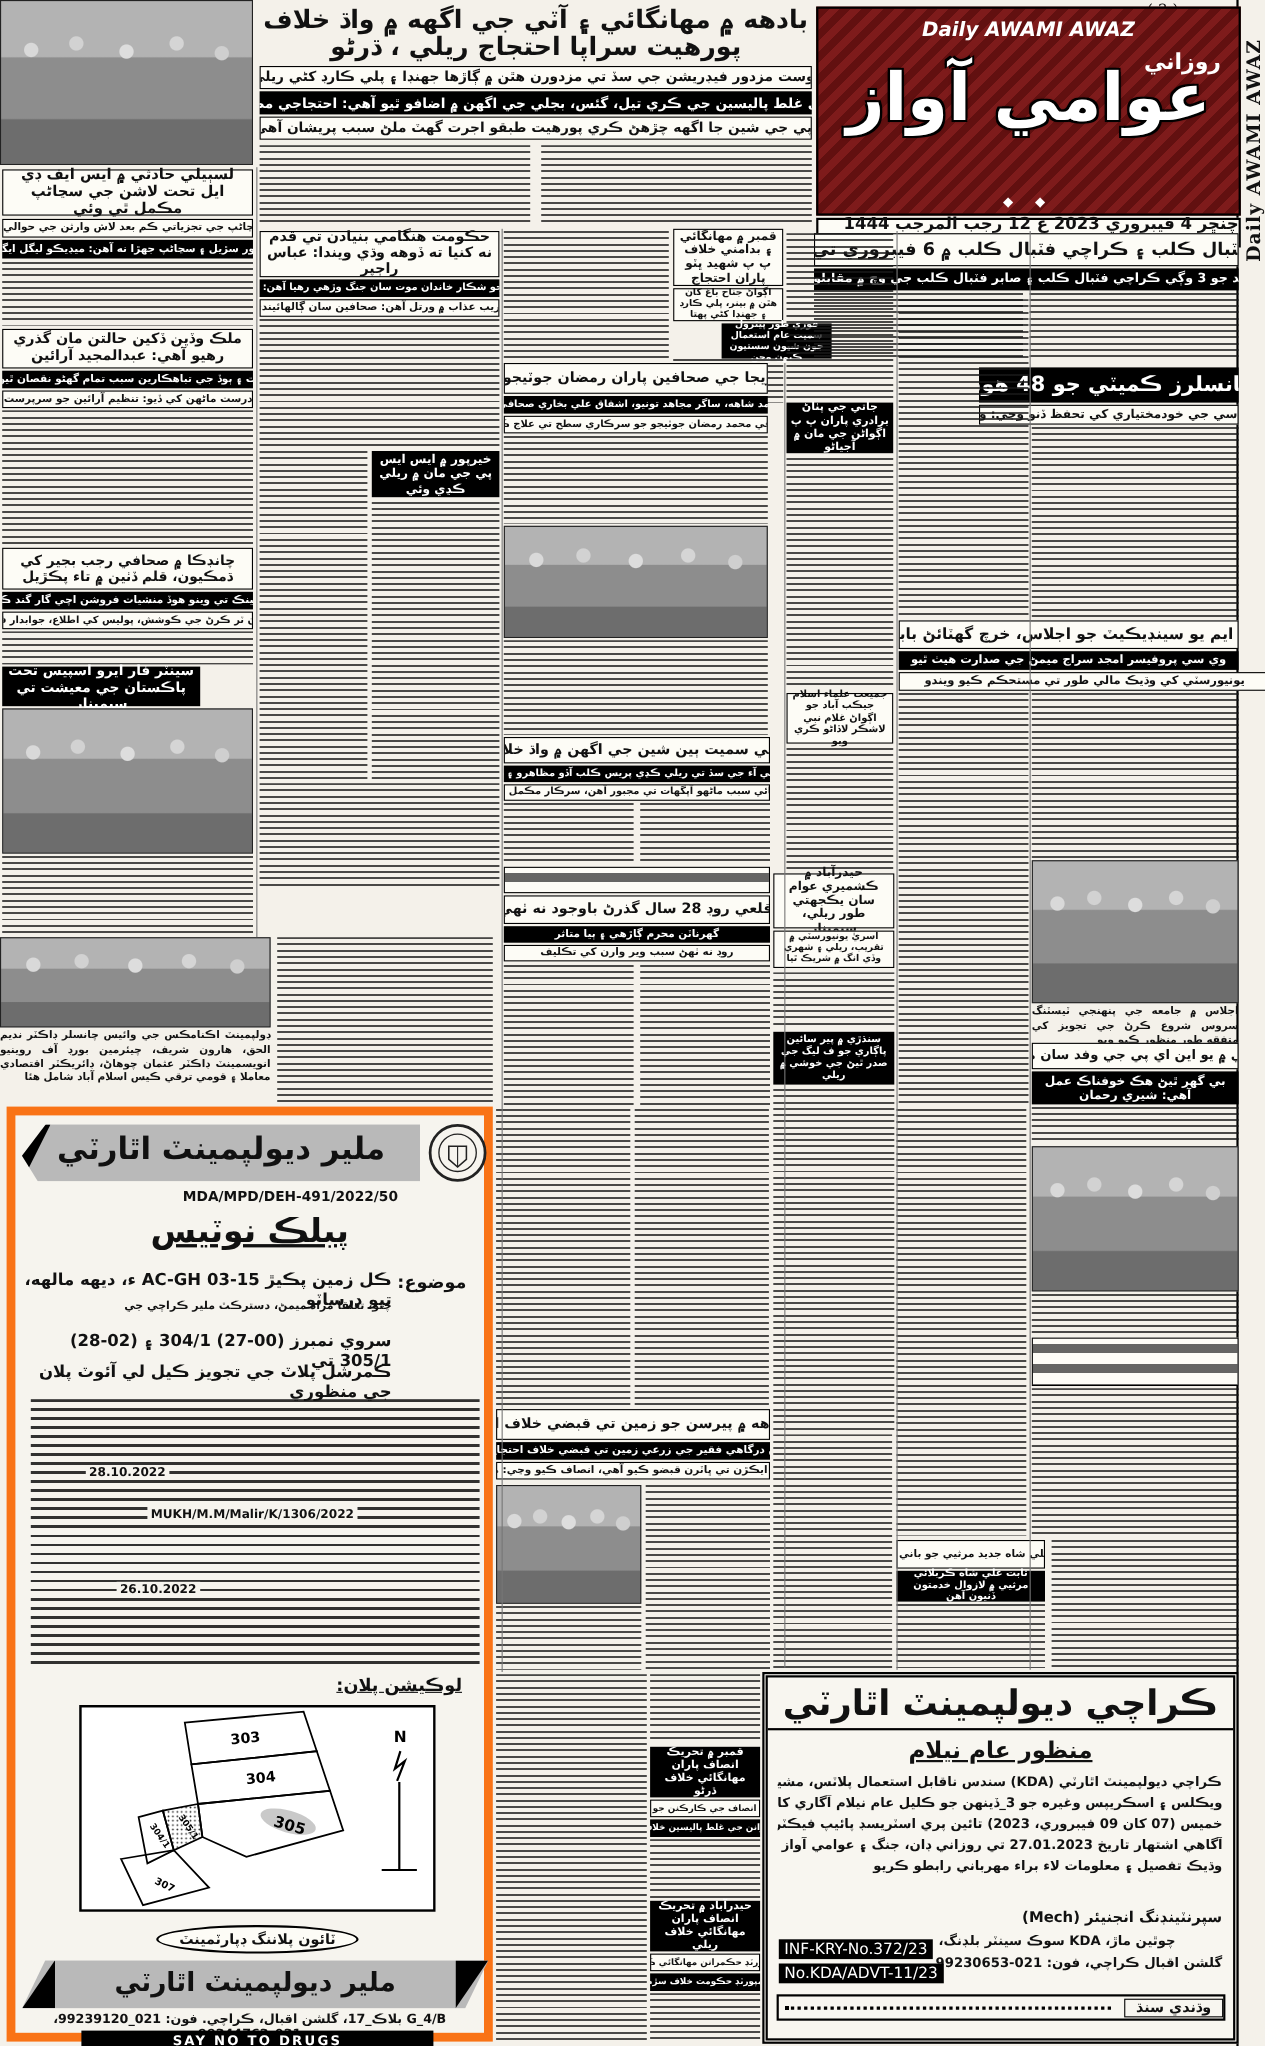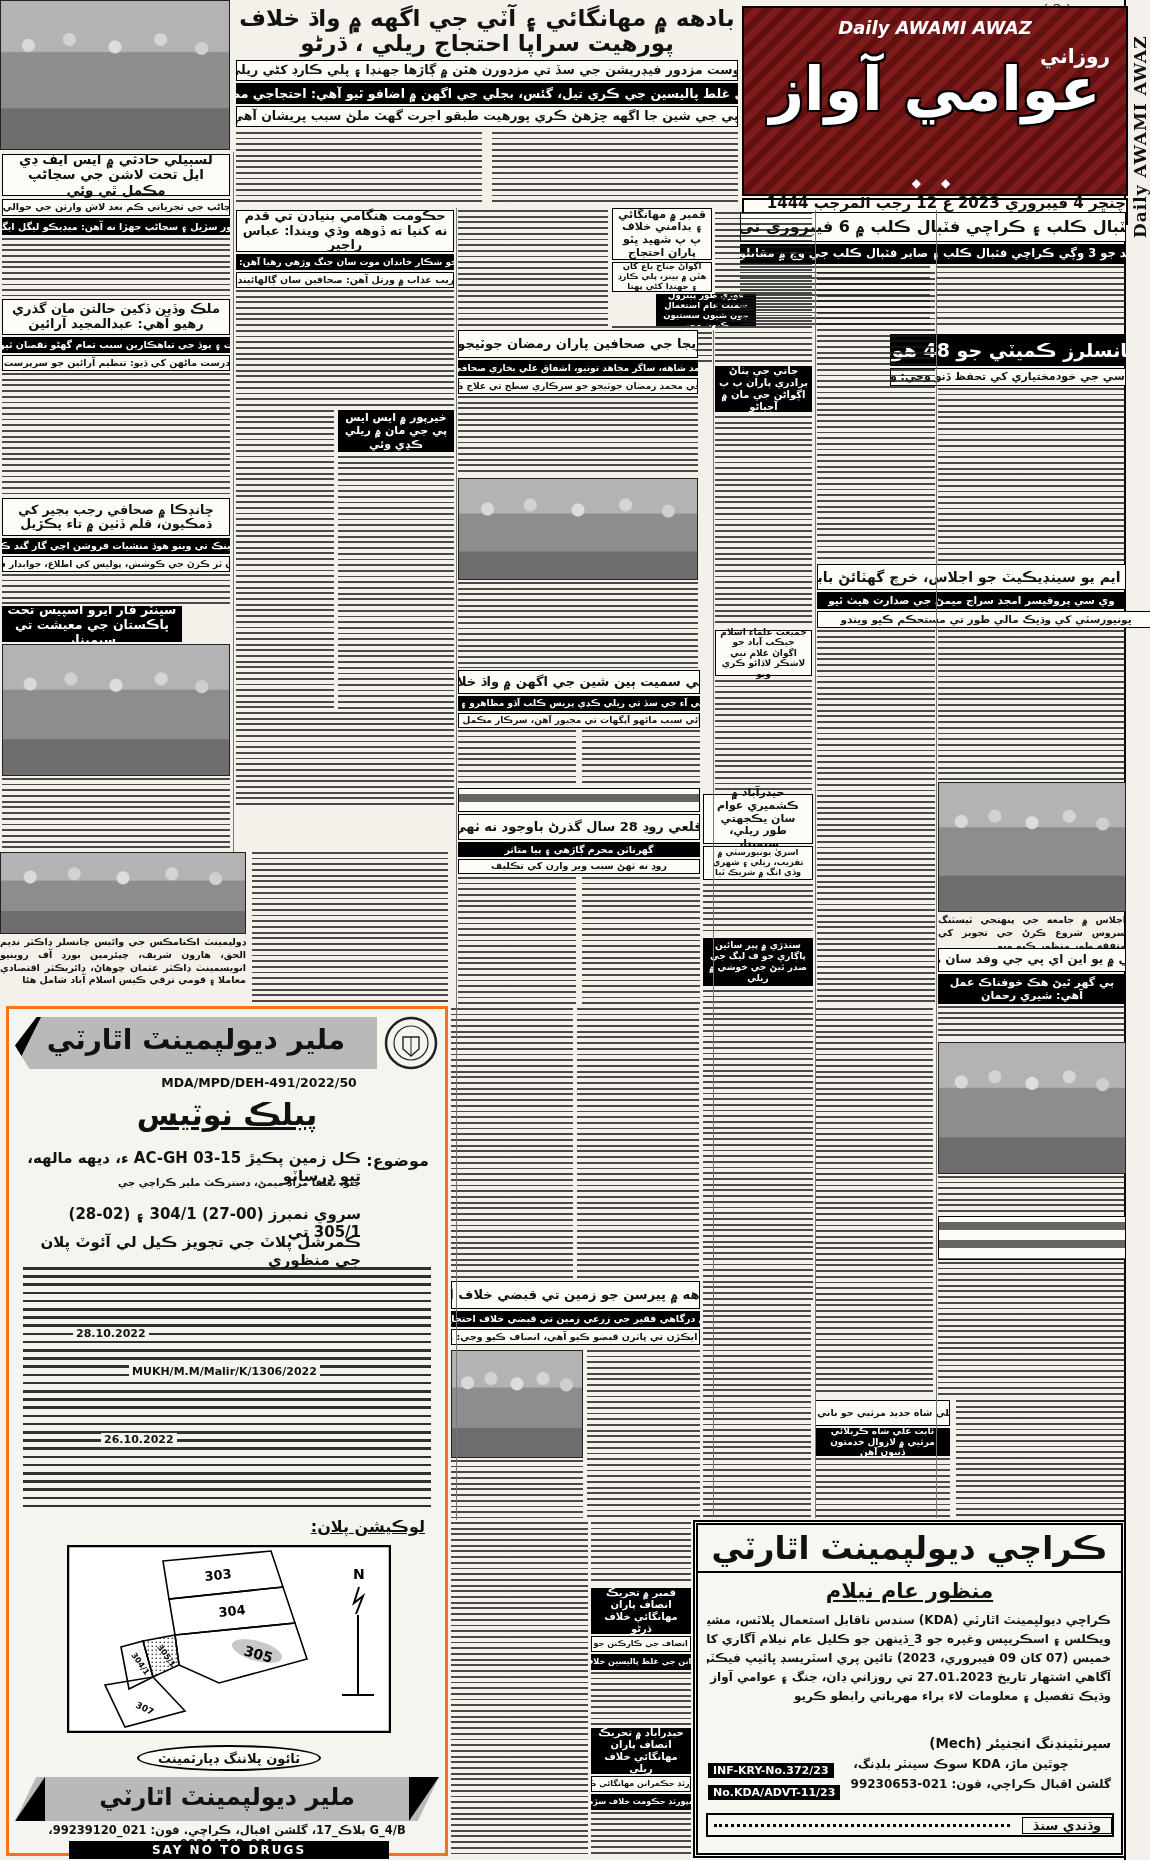--- a/index.html
+++ b/index.html
@@ -35,23 +35,23 @@
   #mast .m-roz{position:absolute;top:36px;right:16px;color:#fff;font-weight:700;font-size:20px;}
   #mast .m-title{position:absolute;top:46px;left:0;width:100%;text-align:center;color:#fff;
         font-size:60px;font-weight:800;
         text-shadow:2px 2px 0 #000,-2px 2px 0 #000,2px -2px 0 #000,-2px -2px 0 #000,0 0 4px #000;}
   #mast .m-orn{position:absolute;bottom:4px;width:100%;text-align:center;color:#fff;font-size:12px;letter-spacing:8px;}
   #datebar{border:2px solid #000;background:#fdfcf6;display:flex;align-items:center;justify-content:center;
         font-weight:700;font-size:15px;}
   
   .adband{background:#b9b9b9;}
   .tri{background:#000;}
-  #mda{border:3px solid #f97316;background:#f6f4ee;}
+  #mda{border:8px solid #f97316;background:#f6f4ee;}
   #kda{border:5px double #000;background:#f8f6f0;}
-  .reftag{background:#000;color:#fff;font-weight:700;font-size:11px;padding:1px 5px;direction:ltr;display:inline-block;}
+  .reftag{background:#000;color:#fff;font-weight:400;font-size:14px;padding:1px 5px;direction:ltr;display:inline-block;}
 </style>
 </head>
 <body>
 
 <div id="page">
 
   <div class="abs vr" style="left:1124px;top:0;width:2px;height:1860px;background:#000;"></div>
   <div class="abs" style="left:1022px;top:2px;width:70px;height:16px;font-family:'DejaVu Serif',serif;font-size:14px;text-align:center;">( 3 )</div>
   <div class="abs vert" style="left:1130px;top:238px;width:218px;height:18px;">Daily AWAMI AWAZ</div>
 

